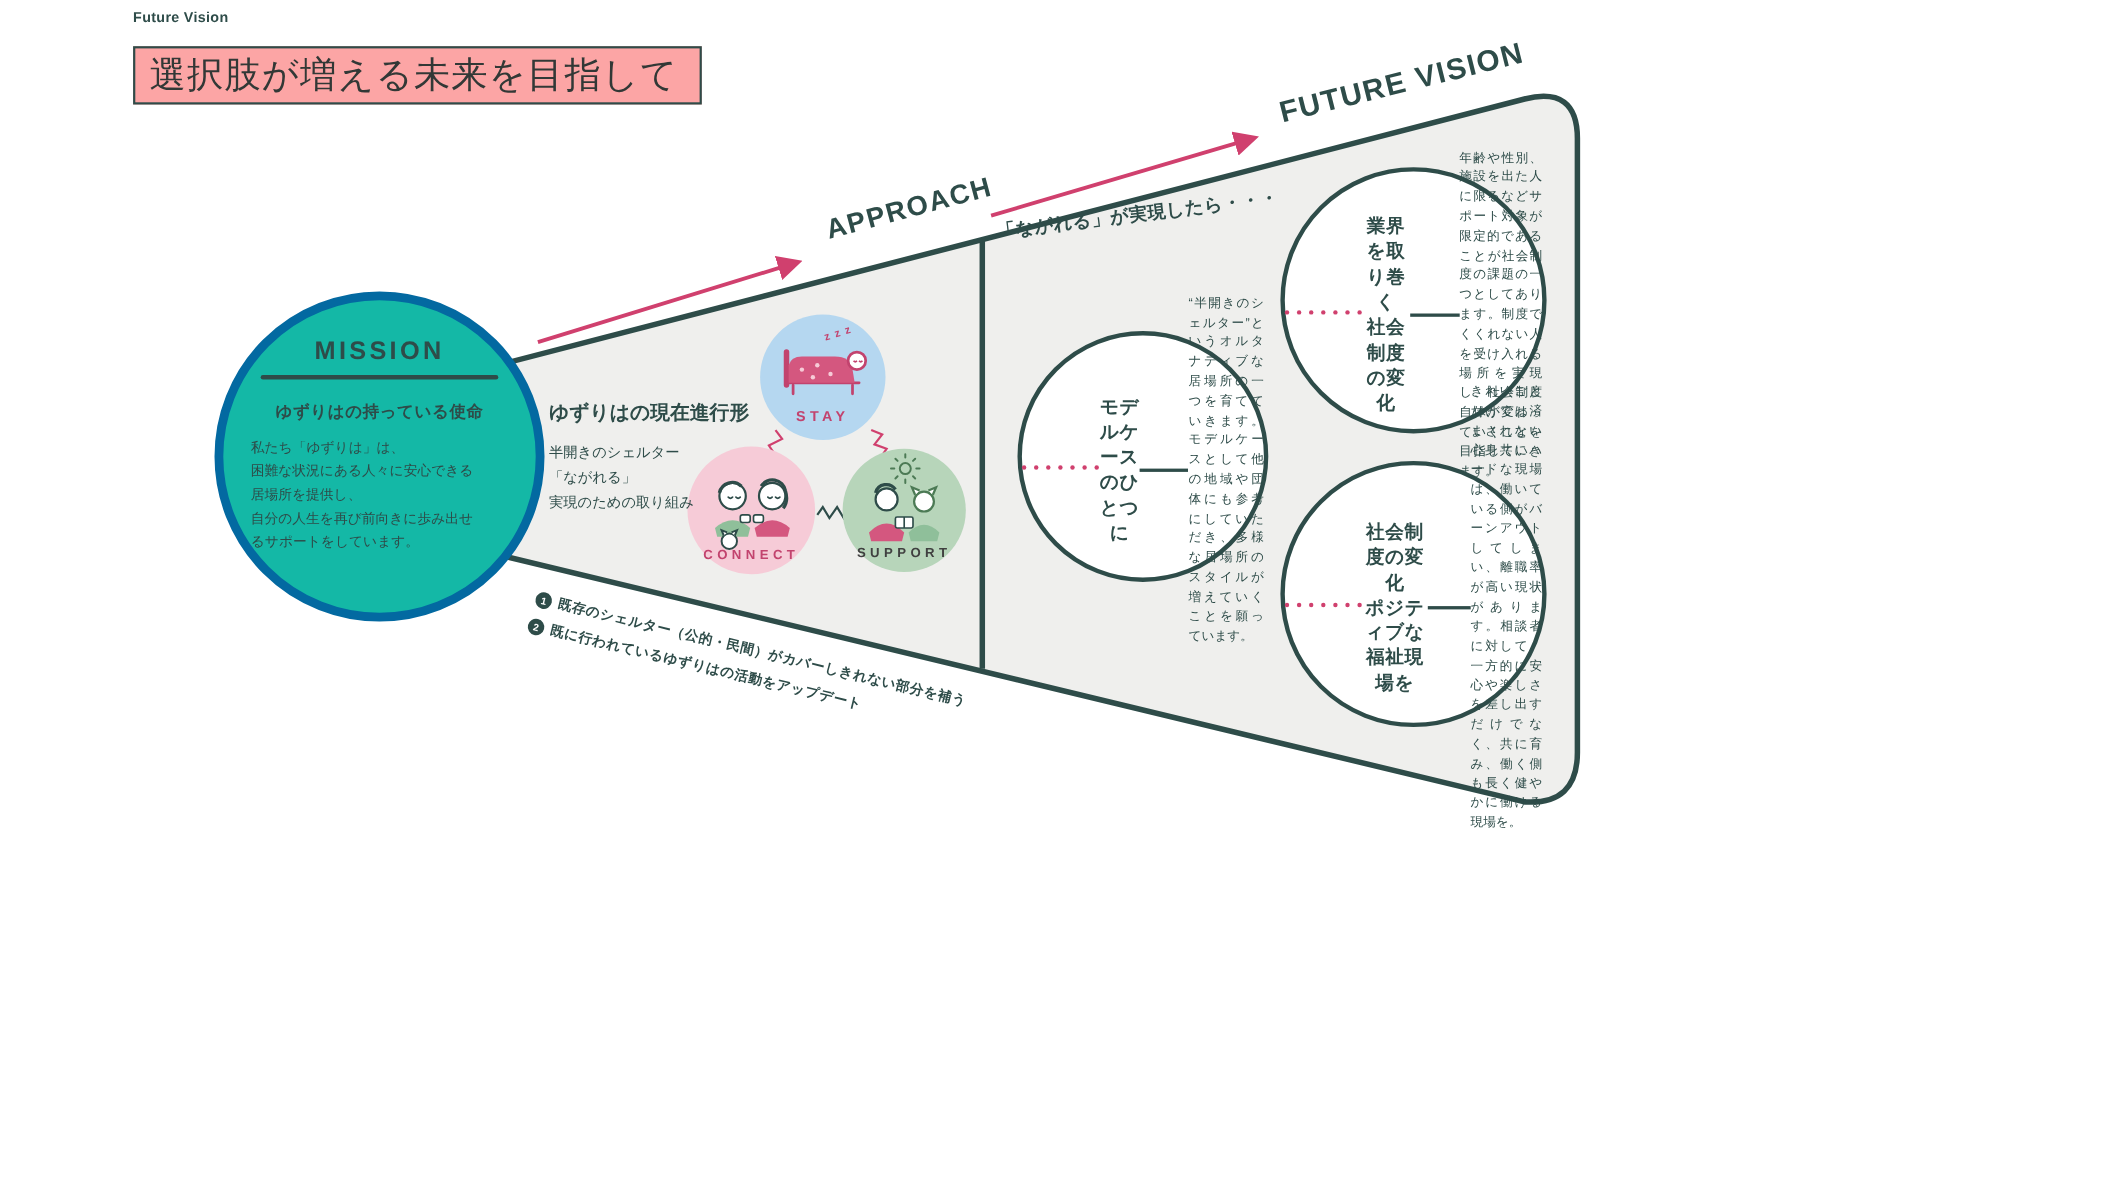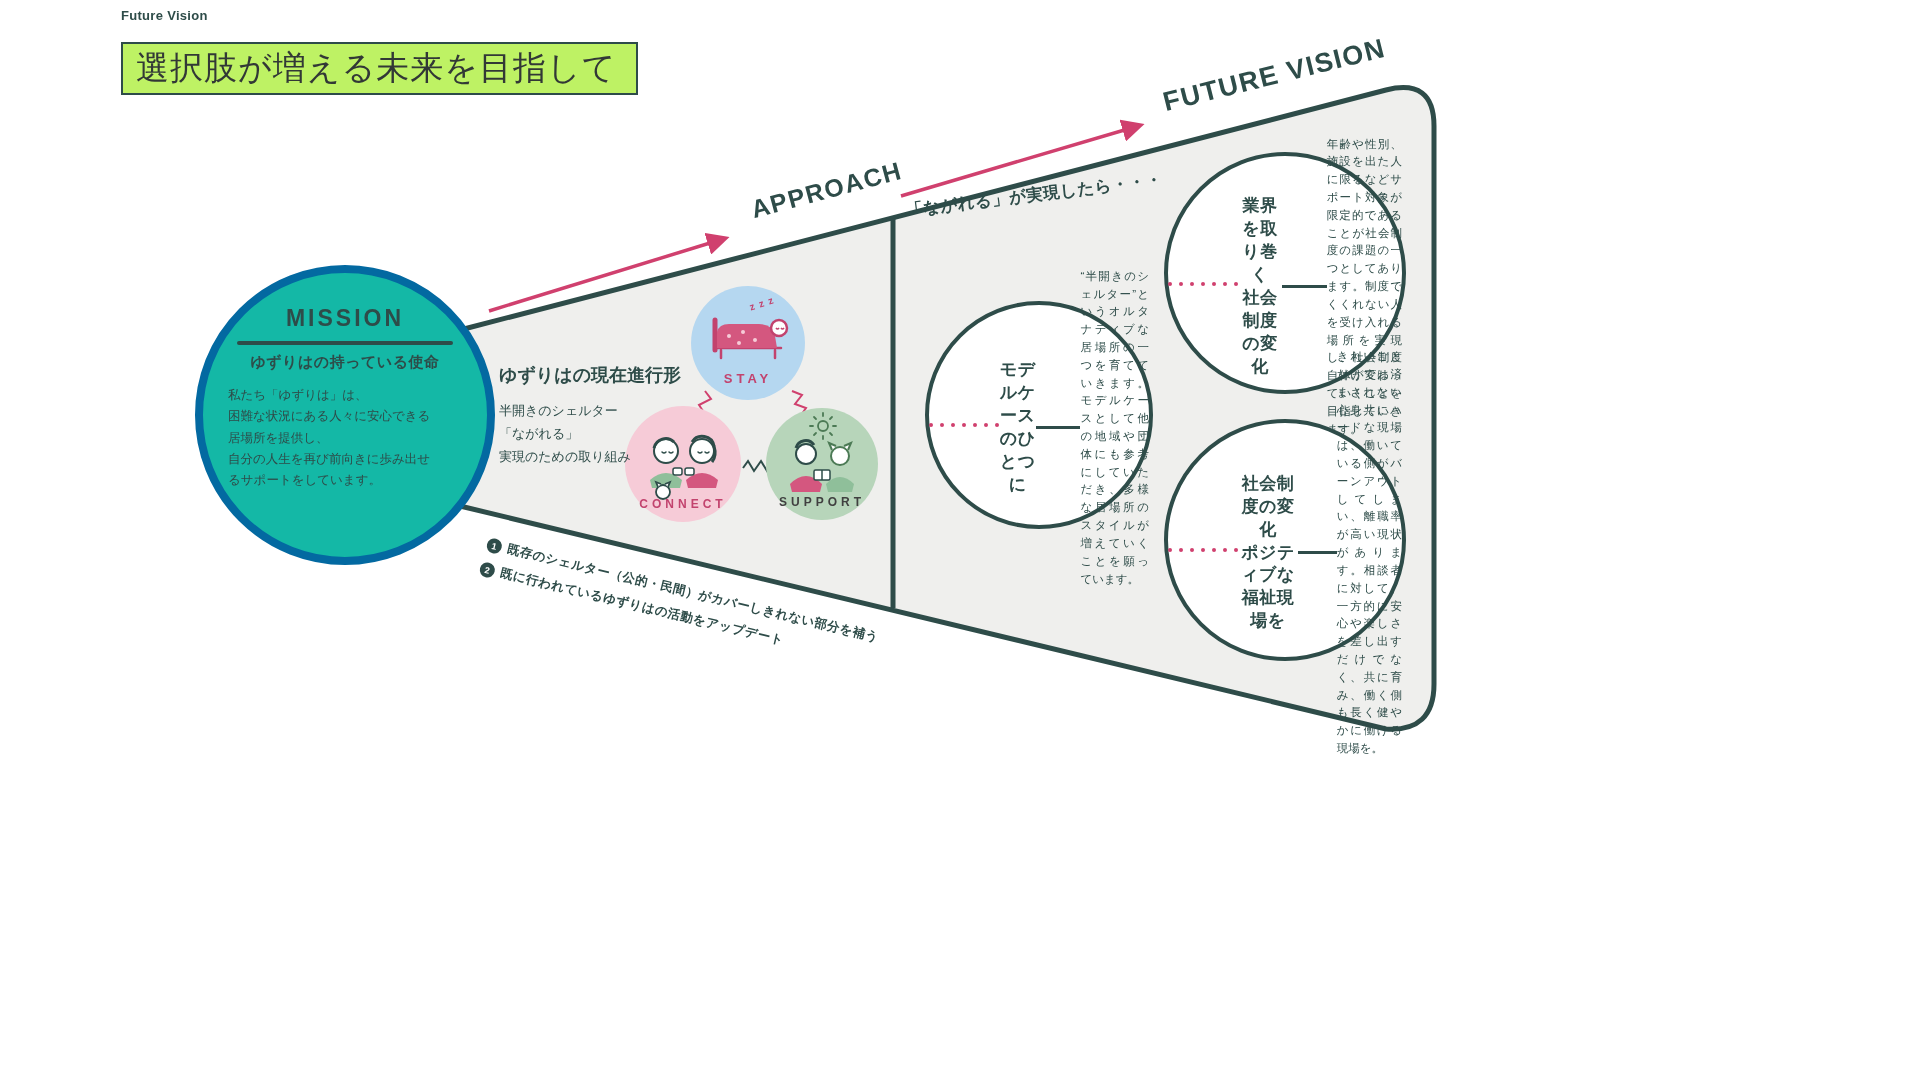--- a/index.html
+++ b/index.html
@@ -3,27 +3,27 @@
 <meta charset="utf-8">
 <style>
   * { margin:0; padding:0; box-sizing:border-box; }
   html,body { background:#ffffff; }
   body { font-family:"Liberation Sans","DejaVu Sans",sans-serif; color:#2e4c49; }
   .canvas { position:relative; width:1920px; height:1080px; background:#fff; overflow:hidden; }
   .bg { position:absolute; left:0; top:0; z-index:1; }
   .pre { white-space:pre-line; }
 
   .eyebrow { position:absolute; left:121px; top:8px; font-size:13px; font-weight:bold; letter-spacing:.3px; z-index:3; }
-  .title-box { position:absolute; left:121px; top:42px; width:517px; height:53px; border:2px solid #2e4c49; display:flex; align-items:center; padding-left:13px; z-index:3; background:#bef264; }
+  .title-box { position:absolute; left:121px; top:42px; width:517px; height:53px; border:2px solid #2e4c49; display:flex; align-items:center; padding-left:13px; z-index:3; background:#fca5a5; }
   .title-box span { font-size:33px; color:#323836; letter-spacing:1px; }
 
   .mission { position:absolute; left:195px; top:265px; width:300px; height:300px; background:#14b8a6; border:8px solid #0369a1; border-radius:50%; z-index:2; text-align:center; }
   .m-head { margin-top:32px; font-size:23px; font-weight:bold; letter-spacing:3px; }
   .m-rule { width:216px; height:4px; background:#2e4c49; margin:9px auto 0; border-radius:2px; }
-  .m-sub { margin-top:8px; font-size:15px; font-weight:bold; letter-spacing:.5px; }
+  .m-sub { margin-top:20px; font-size:15px; font-weight:bold; letter-spacing:.5px; }
   .m-body { margin:13px auto 0; width:234px; text-align:left; font-size:12.5px; line-height:1.7; }
 
   .approach-label { position:absolute; left:748px; top:196px; font-size:25px; font-weight:bold; letter-spacing:1.5px; transform:rotate(-15deg); transform-origin:left top; z-index:3; }
   .fv-label { position:absolute; left:1160px; top:88px; font-size:27px; font-weight:bold; letter-spacing:1.5px; transform:rotate(-14deg); transform-origin:left top; z-index:3; }
 
   .progress { position:absolute; left:499px; top:363px; width:220px; z-index:3; }
   .p-head { font-size:18px; font-weight:bold; }
   .p-body { margin-top:13px; font-size:13px; line-height:1.75; }
 
   .bubble { position:absolute; border-radius:50%; z-index:2; }

